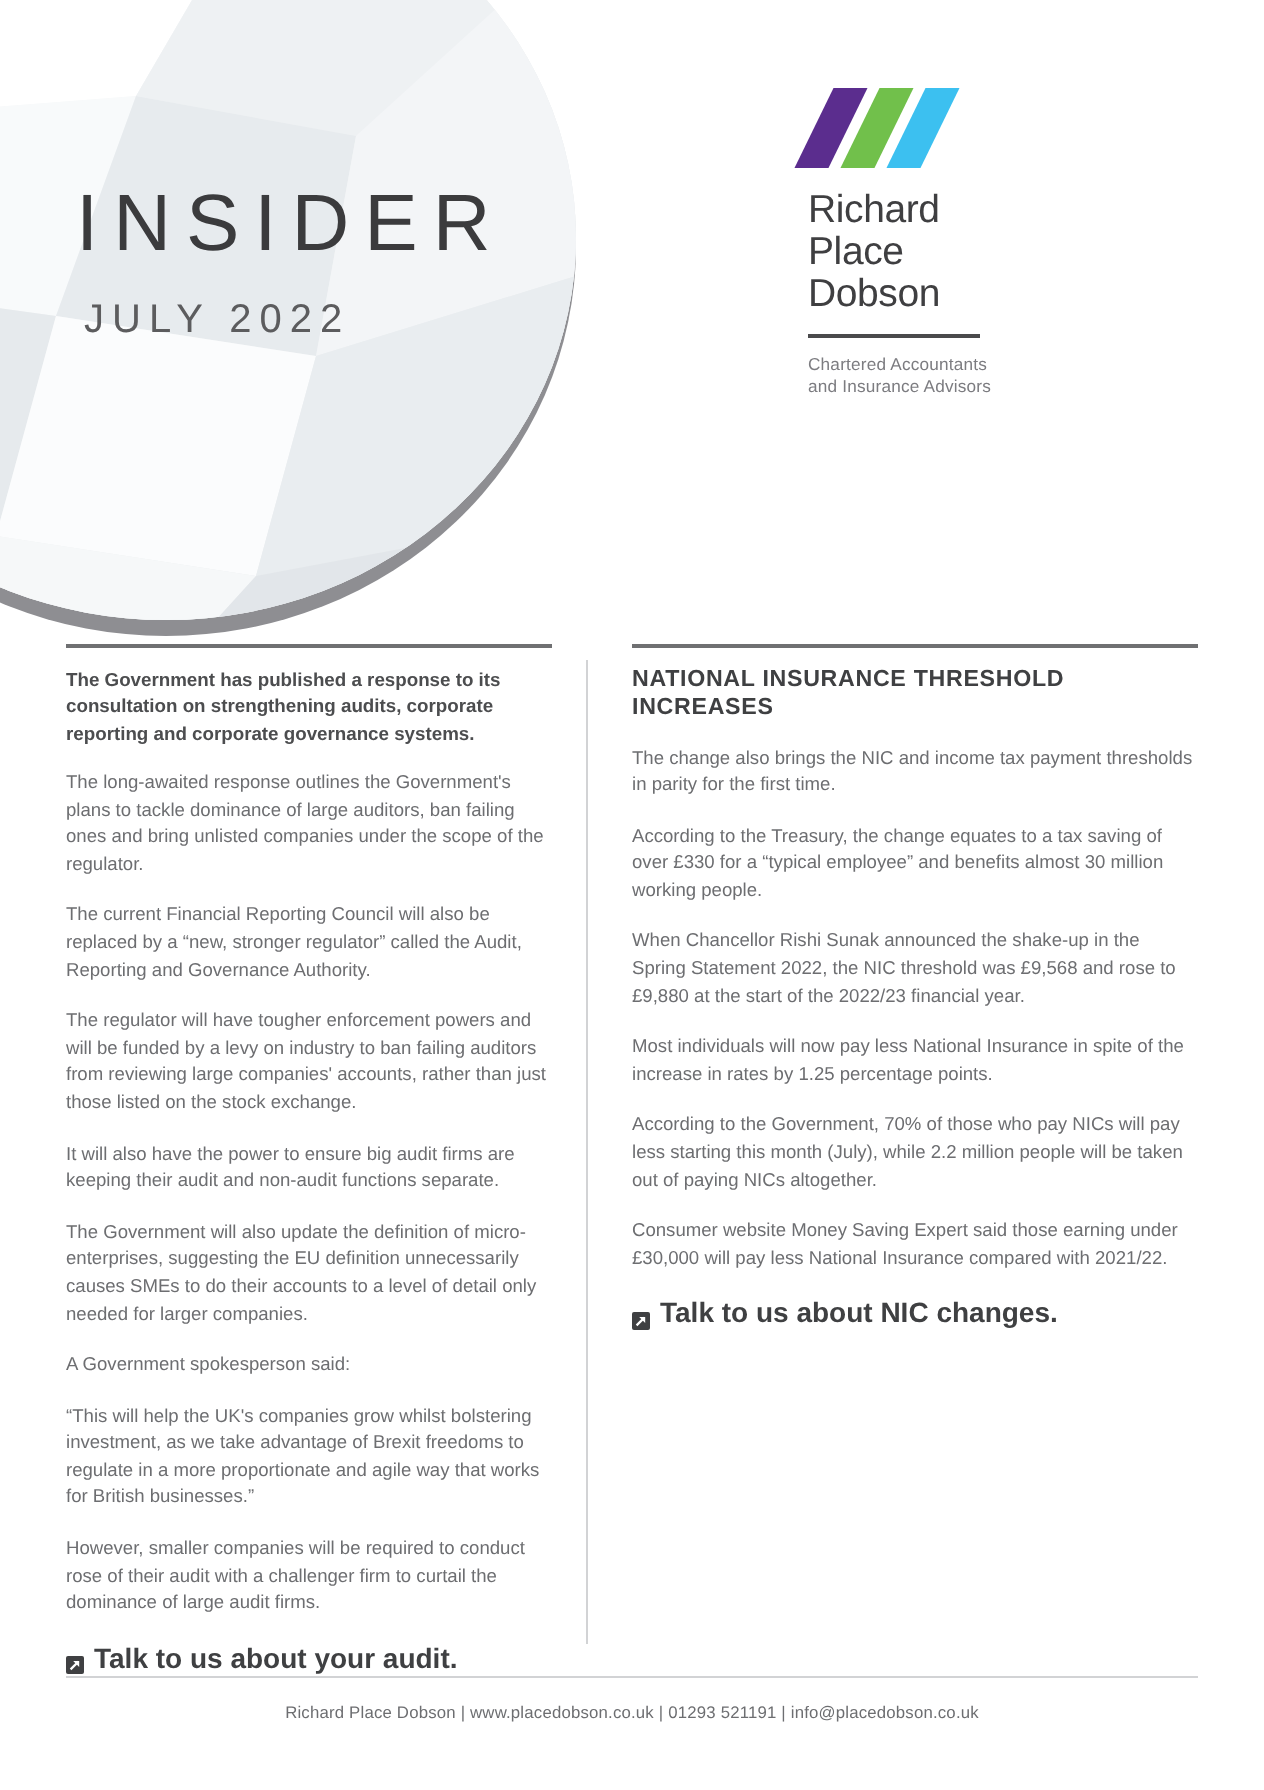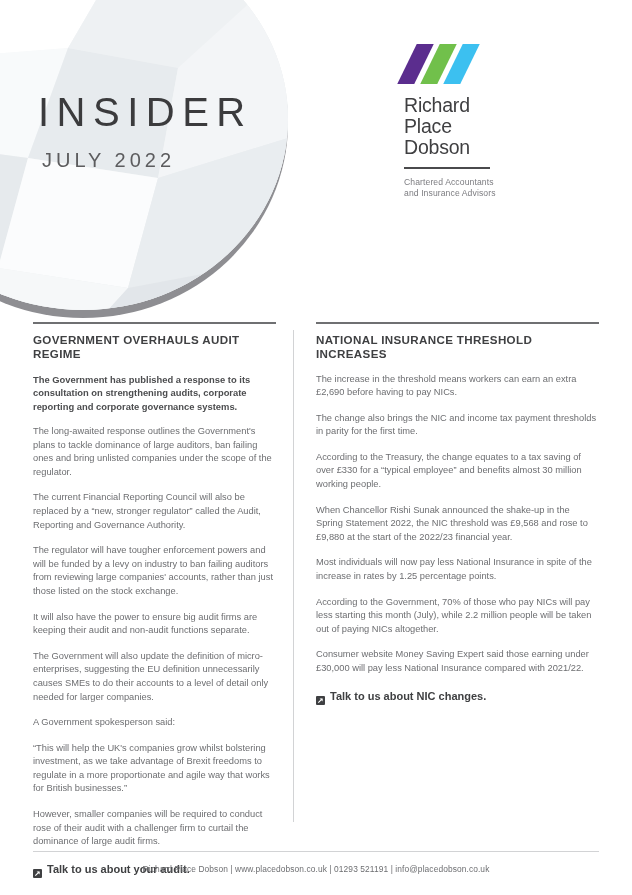--- a/index.html
+++ b/index.html
@@ -186,33 +186,33 @@
     align-items: flex-start;
     margin-top: 14px;
   }
   .cta-icon {
     width: 9px;
     height: 9px;
     flex: 0 0 9px;
     margin: 1.5px 5px 0 0;
   }
   .cta-label {
-    font-size: 11px;
+    font-size: 14px;
     font-weight: bold;
     color: #3f4042;
     line-height: 12px;
   }
 
   
   .footer {
     position: absolute;
     left: 0;
     bottom: 0;
     width: 632px;
-    height: 44px;
+    height: 57px;
   }
   .footer-rule {
     position: absolute;
     left: 33px;
     top: 0;
     width: 566px;
     height: 1px;
     background: #d2d3d5;
   }
   .footer-text {
@@ -287,21 +287,20 @@
       <div>Chartered Accountants</div>
       <div>and Insurance Advisors</div>
     </div>
   </div>
 </div>
 
 <div class="columns">
 
   <div class="col col-left">
     <div class="col-rule"></div>
-    <h2 class="headline">GOVERNMENT OVERHAULS AUDIT REGIME</h2>
     <p class="standfirst">The Government has published a response to its consultation on strengthening audits, corporate reporting and corporate governance systems.</p>
     <p class="body">The long-awaited response outlines the Government's plans to tackle dominance of large auditors, ban failing ones and bring unlisted companies under the scope of the regulator.</p>
     <p class="body">The current Financial Reporting Council will also be replaced by a “new, stronger regulator” called the Audit, Reporting and Governance Authority.</p>
     <p class="body">The regulator will have tougher enforcement powers and will be funded by a levy on industry to ban failing auditors from reviewing large companies' accounts, rather than just those listed on the stock exchange.</p>
     <p class="body">It will also have the power to ensure big audit firms are keeping their audit and non-audit functions separate.</p>
     <p class="body">The Government will also update the definition of micro-enterprises, suggesting the EU definition unnecessarily causes SMEs to do their accounts to a level of detail only needed for larger companies.</p>
     <p class="body">A Government spokesperson said:</p>
     <p class="body">“This will help the UK's companies grow whilst bolstering investment, as we take advantage of Brexit freedoms to regulate in a more proportionate and agile way that works for British businesses.”</p>
     <p class="body">However, smaller companies will be required to conduct rose of their audit with a challenger firm to curtail the dominance of large audit firms.</p>
     <div class="cta">
@@ -314,21 +313,20 @@
       </span>
       <span class="cta-label">Talk to us about your audit.</span>
     </div>
   </div>
 
   <div class="col-divider"></div>
 
   <div class="col col-right">
     <div class="col-rule"></div>
     <h2 class="headline">NATIONAL INSURANCE THRESHOLD INCREASES</h2>
-    <p class="body">The increase in the threshold means workers can earn an extra £2,690 before having to pay NICs.</p>
     <p class="body">The change also brings the NIC and income tax payment thresholds in parity for the first time.</p>
     <p class="body">According to the Treasury, the change equates to a tax saving of over £330 for a “typical employee” and benefits almost 30 million working people.</p>
     <p class="body">When Chancellor Rishi Sunak announced the shake-up in the Spring Statement 2022, the NIC threshold was £9,568 and rose to £9,880 at the start of the 2022/23 financial year.</p>
     <p class="body">Most individuals will now pay less National Insurance in spite of the increase in rates by 1.25 percentage points.</p>
     <p class="body">According to the Government, 70% of those who pay NICs will pay less starting this month (July), while 2.2 million people will be taken out of paying NICs altogether.</p>
     <p class="body">Consumer website Money Saving Expert said those earning under £30,000 will pay less National Insurance compared with 2021/22.</p>
     <div class="cta">
       <span class="cta-icon">
         <svg width="9" height="9" viewBox="0 0 9 9">
           <rect x="0" y="0" width="9" height="9" rx="1" fill="#3f4042"></rect>

